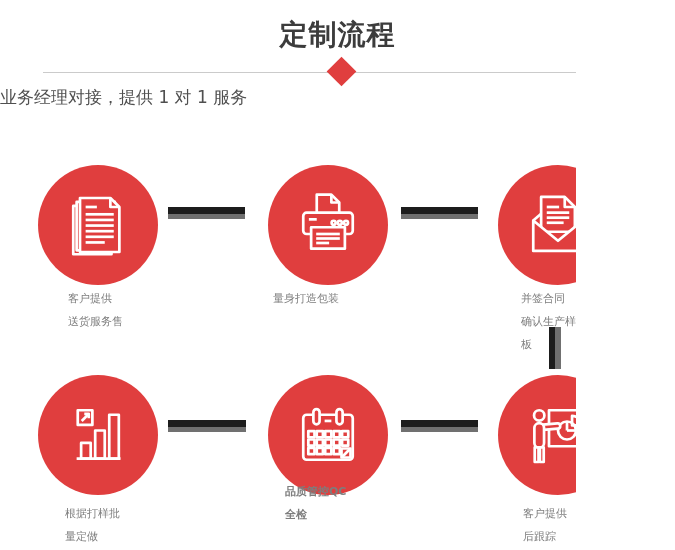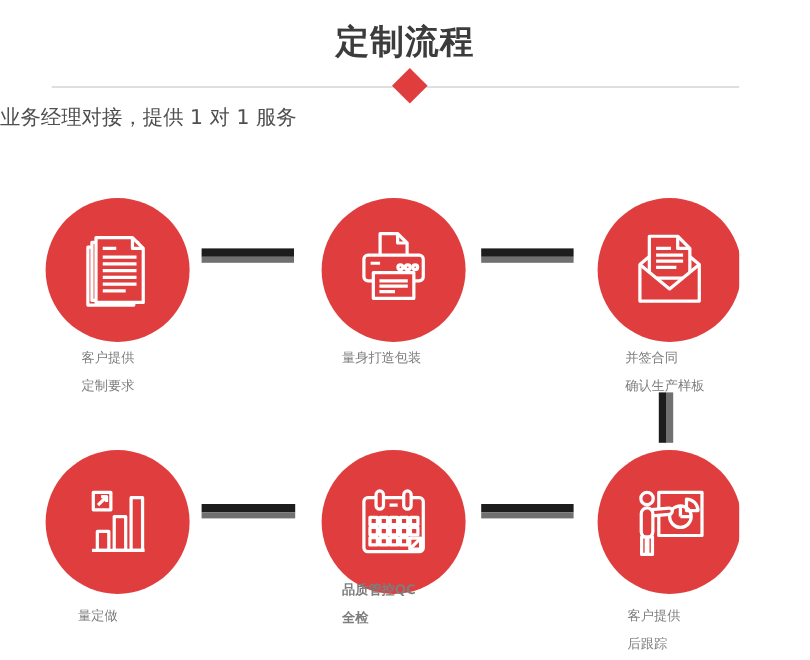--- a/index.html
+++ b/index.html
@@ -6,21 +6,21 @@
     --accent-red:#E03E3E;
     --connector-dark:#1D1D1D;
     --connector-gray:#707070;
     --title-text:#3C3C3C;
     --subtitle-text:#4F4F4F;
     --label-text:#7D7D7D;
     --divider:#CBCBCB;
   }
   html,body{margin:0;padding:0;}
   body{background:#fff;font-family:"DejaVu Sans","Liberation Sans",sans-serif;}
-  .page{position:relative;width:576px;height:550px;background:#fff;overflow:hidden;padding-left:40px;}
+  .page{position:relative;width:576px;height:550px;background:#fff;overflow:hidden;}
 
   .title{
     position:absolute;top:16px;left:0;width:675px;margin:0;
     text-align:center;font-size:28px;font-weight:bold;color:var(--title-text);
     letter-spacing:1px;
   }
   .divider{
     position:absolute;top:72px;left:43px;width:597px;height:1px;
     background:var(--divider);
   }
@@ -157,30 +157,31 @@
       <rect class="f" x="16.5" y="23" width="17.5" height="4.6" rx="2.3" transform="rotate(-5 17 25)"></rect>
       <rect class="f" x="11" y="21.5" width="8.6" height="22" rx="4.3"></rect>
       <circle class="f" cx="15.3" cy="14.6" r="4.6"></circle>
       <rect class="f" x="11.3" y="43" width="3.4" height="13"></rect>
       <rect class="f" x="15.9" y="43" width="3.4" height="13"></rect>
     </svg>
   </div>
 
   <div class="step-label" style="left:68px;top:287px;">
     <span>客户提供</span>
-    <span>定制要求</span>
-  </div>
-  <div class="step-label" style="left:285px;top:287px;">
+    <span>送货服务售</span>
+  </div>
+  <div class="step-label" style="left:273px;top:287px;">
     <span>量身打造包装</span>
   </div>
   <div class="step-label" style="left:521px;top:287px;">
     <span>并签合同</span>
     <span>确认生产样板</span>
   </div>
   <div class="step-label" style="left:65px;top:502px;">
+    <span>根据打样批</span>
     <span>量定做</span>
   </div>
   <div class="step-label" style="left:285px;top:480px;font-weight:bold;">
     <span>品质管控QC</span>
     <span>全检</span>
   </div>
   <div class="step-label" style="left:523px;top:502px;">
     <span>客户提供</span>
     <span>后跟踪</span>
   </div>

